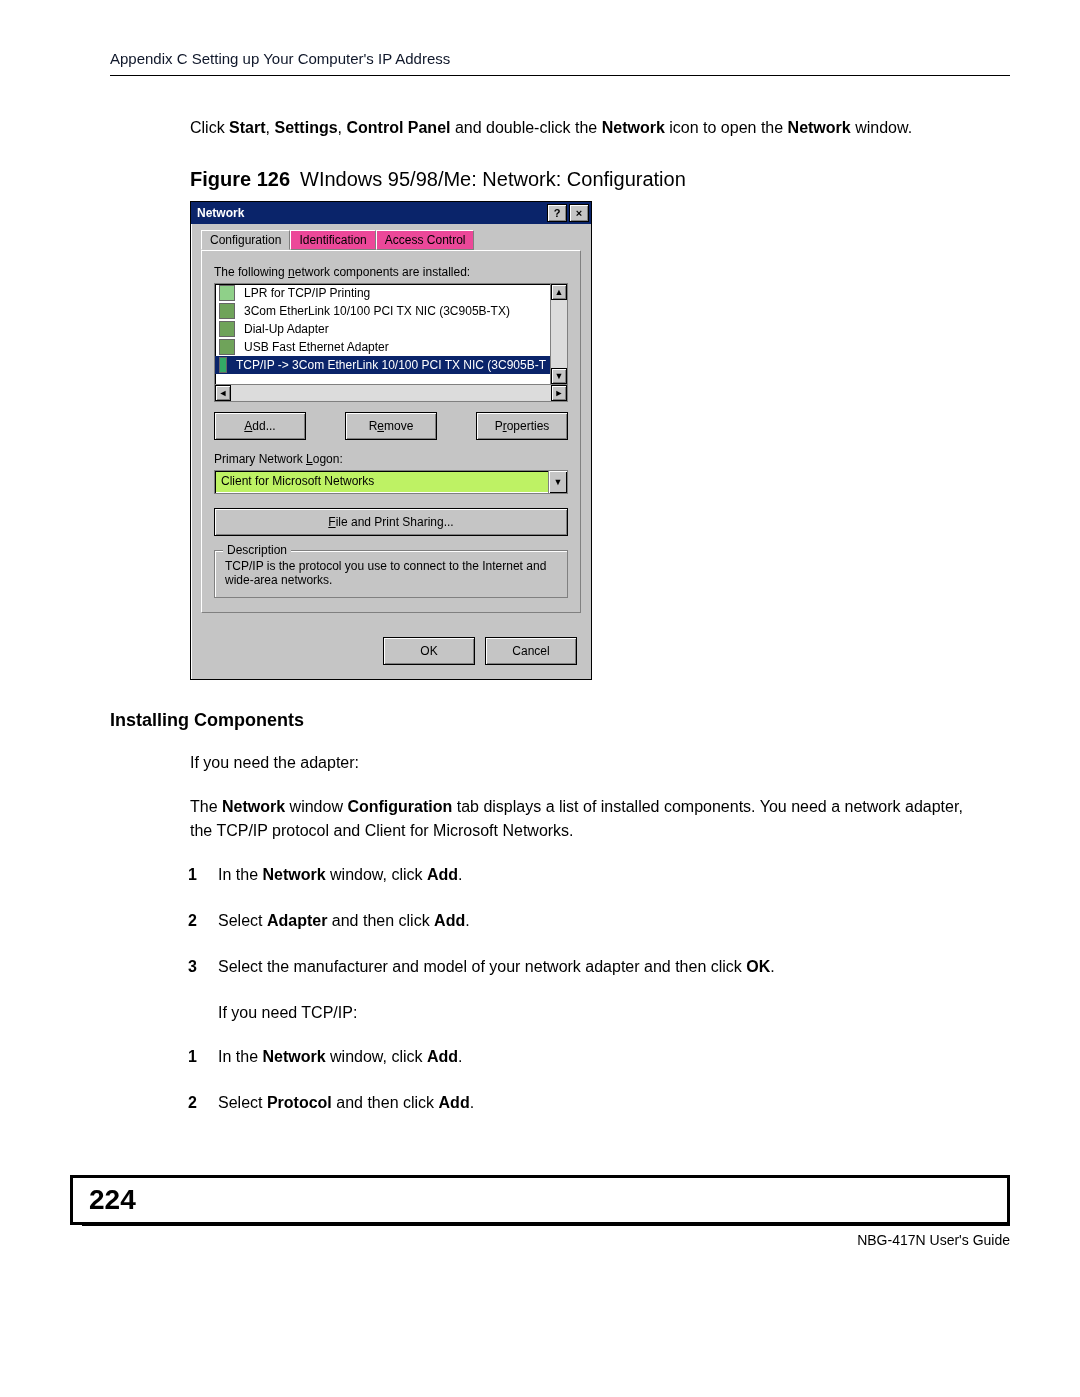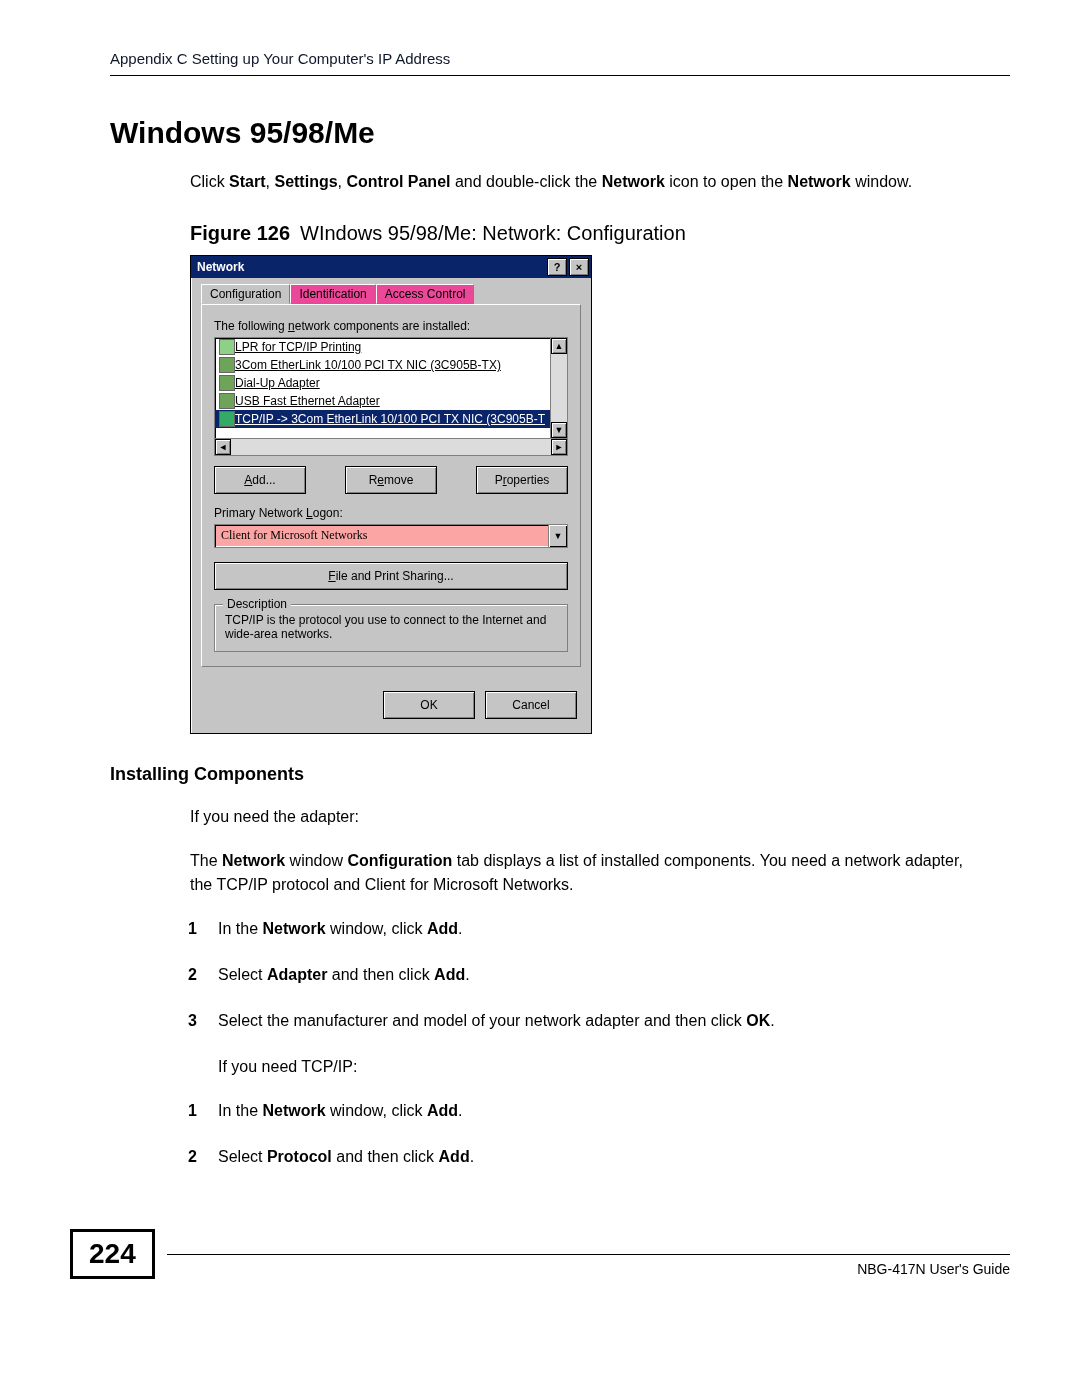--- a/index.html
+++ b/index.html
@@ -136,21 +136,21 @@
     box-shadow: inset 1px 1px 0 #000, inset -1px -1px 0 #fff;
     height: 100px;
     position: relative;
     display:flex;
     font-size: 12px;
   }
   .listbox .items { flex:1; overflow: hidden; }
   .listbox .item {
     padding: 1px 4px;
     white-space: nowrap;
-    display:flex; align-items:center; gap:0;text-decoration:underline;
+    display:flex; align-items:center; gap:9px;
   }
   .listbox .item.sel {
     background: #0a246a; color: #fff;
   }
   .listbox .vscroll, .listbox .hscroll-wrap .vscroll { width: 16px; background:#dcdcdc; border-left:1px solid #808080; display:flex; flex-direction:column; justify-content:space-between;}
   .listbox .vscroll .sbtn, .hbar .sbtn {
     height:16px;width:16px;background:#c5c5c5;border:1px solid #000;box-sizing:border-box;
     box-shadow: inset 1px 1px 0 #fff, inset -1px -1px 0 #808080;
     display:flex;align-items:center;justify-content:center;font-size:9px;line-height:1;
   }
@@ -166,39 +166,39 @@
   .btn9x {
     background:#c5c5c5;
     border:1px solid #000;
     box-shadow: inset 1px 1px 0 #fff, inset -1px -1px 0 #808080;
     min-width: 90px; height:26px;
     display:flex;align-items:center;justify-content:center;
     font-size:12px;
   }
   .btn9x .ul { text-decoration: underline; }
   .combo {
-    display:flex; background:#fca5a5;border:1px solid #808080;
+    display:flex; background:#bef264;border:1px solid #808080;
     box-shadow: inset 1px 1px 0 #000, inset -1px -1px 0 #fff;
-    height:22px;align-items:stretch;font-size:12px;font-family:Liberation Serif, serif;
+    height:22px;align-items:stretch;font-size:12px;
   }
   .combo .val { flex:1;padding:3px 6px; }
   .combo .drop { width:18px;background:#c5c5c5;border-left:1px solid #808080;display:flex;align-items:center;justify-content:center;font-size:9px;
     box-shadow: inset 1px 1px 0 #fff, inset -1px -1px 0 #000;}
   .group {
     border:1px solid #808080; box-shadow: inset 1px 1px 0 #fff;
     padding:8px 10px 10px 10px; margin-top:14px; position:relative; font-size:12px;
   }
   .group .legend {
     position:absolute; top:-8px; left:8px; background:#c5c5c5; padding:0 4px;
   }
   .dlgfooter { display:flex; justify-content:flex-end; gap:10px; padding:14px 14px 14px 0; }
 
   .footer-wrap {
     margin-top: 60px;
-    display:flex; align-items:center;
+    display:flex; flex-direction:column;
   }
   .pagenum-box {
     border: 3px solid #000;
     padding: 6px 16px;
     font-size: 28px;
     font-weight: bold;
     margin-left: 0;
   }
   .footer-line {
     flex:1; border-top:1px solid #000; margin-left:12px; position:relative;
@@ -206,21 +206,20 @@
   .footer-text {
     position:absolute; right:0; top:6px; font-size:14px;
   }
 </style>
 </head>
 <body>
 
 <div class="page">
   <div class="header-text">Appendix C Setting up Your Computer's IP Address</div>
 
-  <h1>Windows 95/98/Me</h1>
 
   <p class="bodytext">
     <span>Click </span><b>Start</b><span>, </span><b>Settings</b><span>, </span><b>Control Panel</b><span> and double-click the </span><b>Network</b><span> icon to open the </span><b>Network</b><span> window.</span>
   </p>
 
   <p class="figcap">
     <b>Figure 126</b><span>WIndows 95/98/Me: Network: Configuration</span>
   </p>
 
   <div class="win9x">

